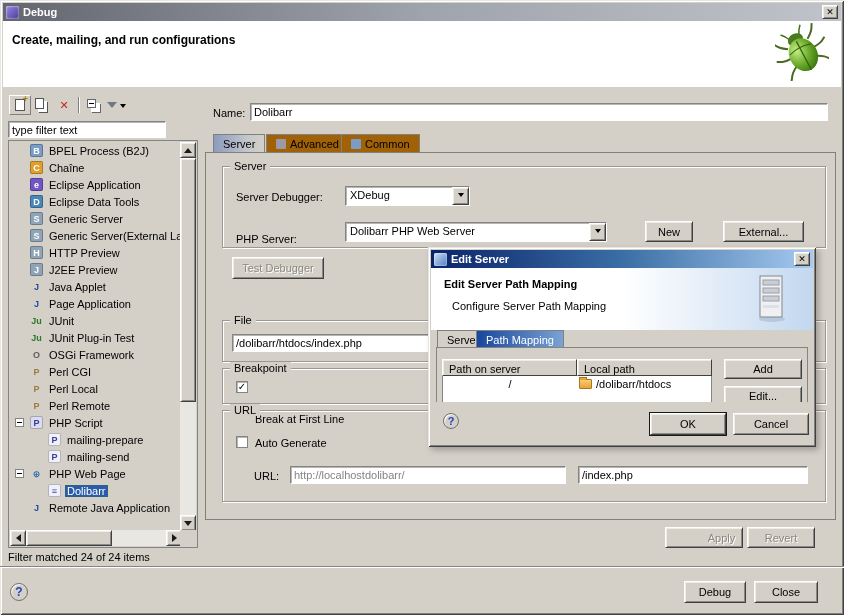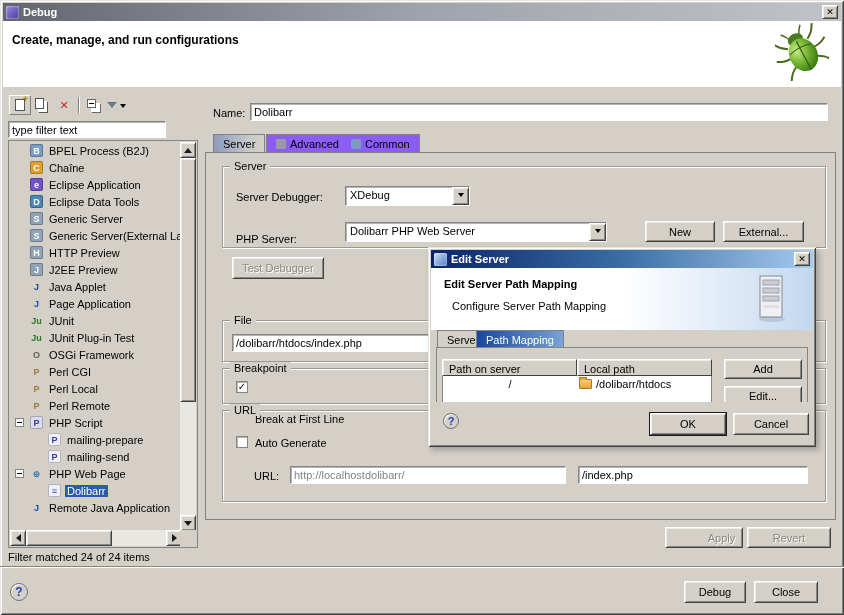--- a/index.html
+++ b/index.html
@@ -80,21 +80,21 @@
   .sbtn { position:absolute; width:16px; height:16px; display:flex; align-items:center; justify-content:center; }
   .tri-up { width:0;height:0;border:4px solid transparent;border-bottom:5px solid #1a1a1a;margin-top:-4px; }
   .tri-dn { width:0;height:0;border:4px solid transparent;border-top:5px solid #1a1a1a;margin-bottom:-4px; }
   .tri-lf { width:0;height:0;border:4px solid transparent;border-right:5px solid #1a1a1a;margin-left:-4px; }
   .tri-rt { width:0;height:0;border:4px solid transparent;border-left:5px solid #1a1a1a;margin-right:-4px; }
 
   .status-line { position:absolute; left:8px; top:551px; }
 
   
   .tab { position:absolute; top:134px; height:19px; display:flex; align-items:center; padding:0 9px;
-    border:1px solid #808080; border-bottom:none; background:#8b5cf6; }
+    border:1px solid #808080; border-bottom:none; background:#a16207; }
   .tab.active { background:linear-gradient(90deg,#8c9cbd,#c6c8cc 70%,#d4d0c8); font-weight:normal; }
   .tabicon { width:10px; height:10px; margin-right:4px; border-radius:1px; }
   .tabfolder { position:absolute; left:205px; top:152px; width:631px; height:368px; border:1px solid #808080; }
 
   .group { position:absolute; border:1px solid #9a9890; box-shadow:1px 1px 0 #ffffff, inset 1px 1px 0 #ffffff; }
   .glabel { position:absolute; background:#d4d0c8; padding:0 4px; }
 
   .combo { position:absolute; height:20px; }
   .combo .cfield { position:absolute; inset:0; background:#fff; border:1px solid; border-color:#848484 #fff #fff #848484; box-shadow:inset 1px 1px 0 #b8b6b0; padding:2px 20px 0 4px; white-space:nowrap; overflow:hidden; }
   .combo .cbtn { position:absolute; right:1px; top:1px; bottom:1px; width:17px; display:flex; align-items:center; justify-content:center; }
@@ -138,21 +138,21 @@
 
   <div class="titlebar">
     <span class="title-icon"></span>
     <span style="flex:1">Debug</span>
     <div class="wbtn btn raised">
         <span>✕</span>
       </div>
   </div>
 
   <div class="hdrband">
-    <div class="hdr-title">Create, manage, and run configurations</div>
+    <div class="hdr-title">Create, mailing, and run configurations</div>
     <svg class="abs" style="right:12px; top:2px;" width="54" height="58" viewBox="0 0 54 58">
       <defs>
         <radialGradient id="bugbody" cx="35%" cy="30%" r="80%">
           <stop offset="0%" stop-color="#c6ee86"></stop>
           <stop offset="55%" stop-color="#6aaa2a"></stop>
           <stop offset="100%" stop-color="#356e10"></stop>
         </radialGradient>
       </defs>
       <g transform="rotate(-28 27 29) translate(0 4)">
         <g stroke="#4a6a20" stroke-width="2" fill="none">
@@ -337,21 +337,21 @@
       </div>
   </div>
 
   <div class="abs" style="left:236px; top:233px;">PHP Server:</div>
   <div class="combo" style="left:345px; top:222px; width:262px;">
     <div class="cfield">Dolibarr PHP Web Server</div>
     <div class="cbtn raised">
         <span class="ddarrow" style="margin:0;"></span>
       </div>
   </div>
-  <div class="btn raised abs" style="left:645px; top:221px; width:70px; height:21px;">
+  <div class="btn raised abs" style="left:645px; top:221px; width:48px; height:21px;">
     <span>New</span>
   </div>
   <div class="btn raised abs" style="left:723px; top:221px; width:81px; height:21px;">
     <span>External...</span>
   </div>
 
   <div class="btn raised disabled abs" style="left:232px; top:257px; width:92px; height:22px;">
     <span>Test Debugger</span>
   </div>
 
@@ -372,21 +372,21 @@
     <span></span>
   </div>
   <div class="abs" style="left:255px; top:437px;">Auto Generate</div>
   <div class="abs" style="left:254px; top:470px;">URL:</div>
   <input class="sunk abs" style="left: 578px; top: 466px; width: 230px; height: 18px;" value="/index.php">
   <input class="sunk abs" style="left: 290px; top: 466px; width: 276px; height: 18px;" disabled="" value="http://localhostdolibarr/">
 
   <div class="btn raised disabled abs" style="left:665px; top:527px; width:78px; height:21px;padding-left:35px;">
     <span>Apply</span>
   </div>
-  <div class="btn raised disabled abs" style="left:747px; top:527px; width:84px; height:21px;">
+  <div class="btn raised disabled abs" style="left:747px; top:527px; width:68px; height:21px;">
     <span>Revert</span>
   </div>
 
   <div class="sep-line"></div>
   <div class="help-circle abs" style="left:10px; top:583px;">
     <span>?</span>
   </div>
   <div class="btn raised abs" style="left:684px; top:581px; width:62px; height:22px;">
     <span>Debug</span>
   </div>

